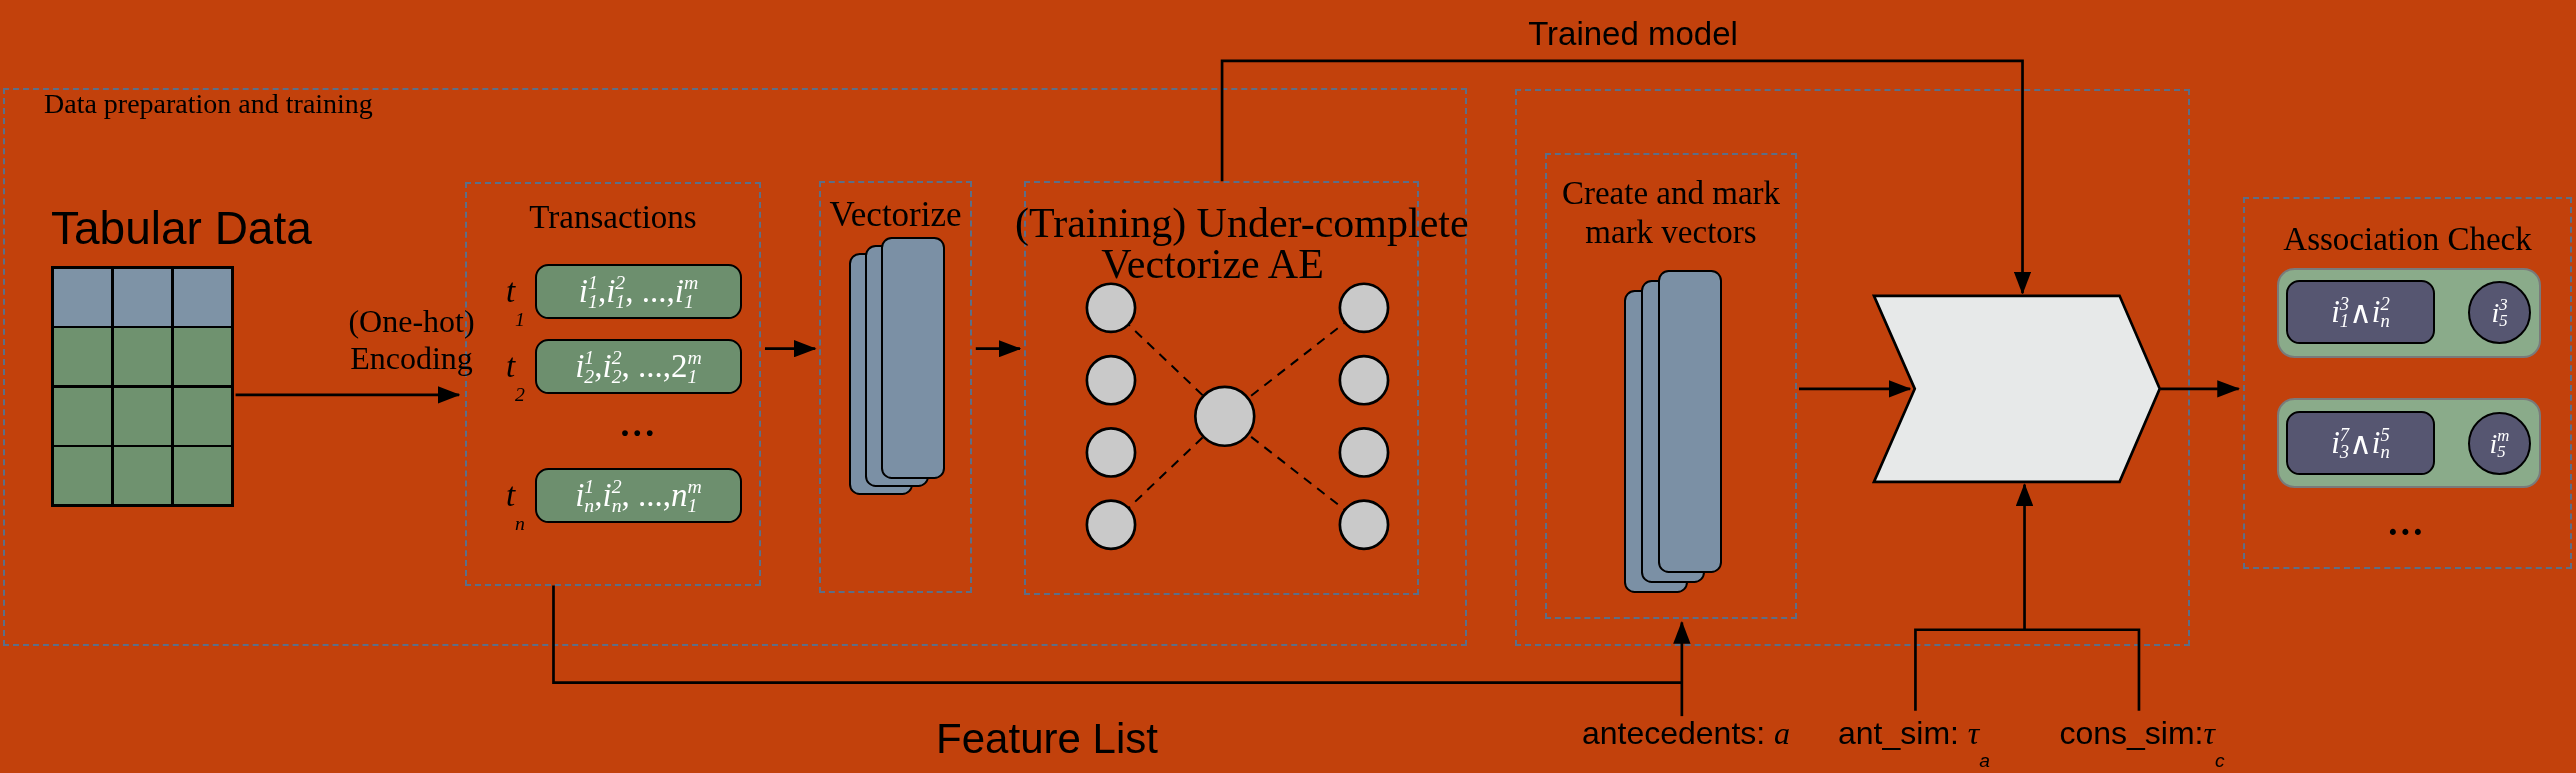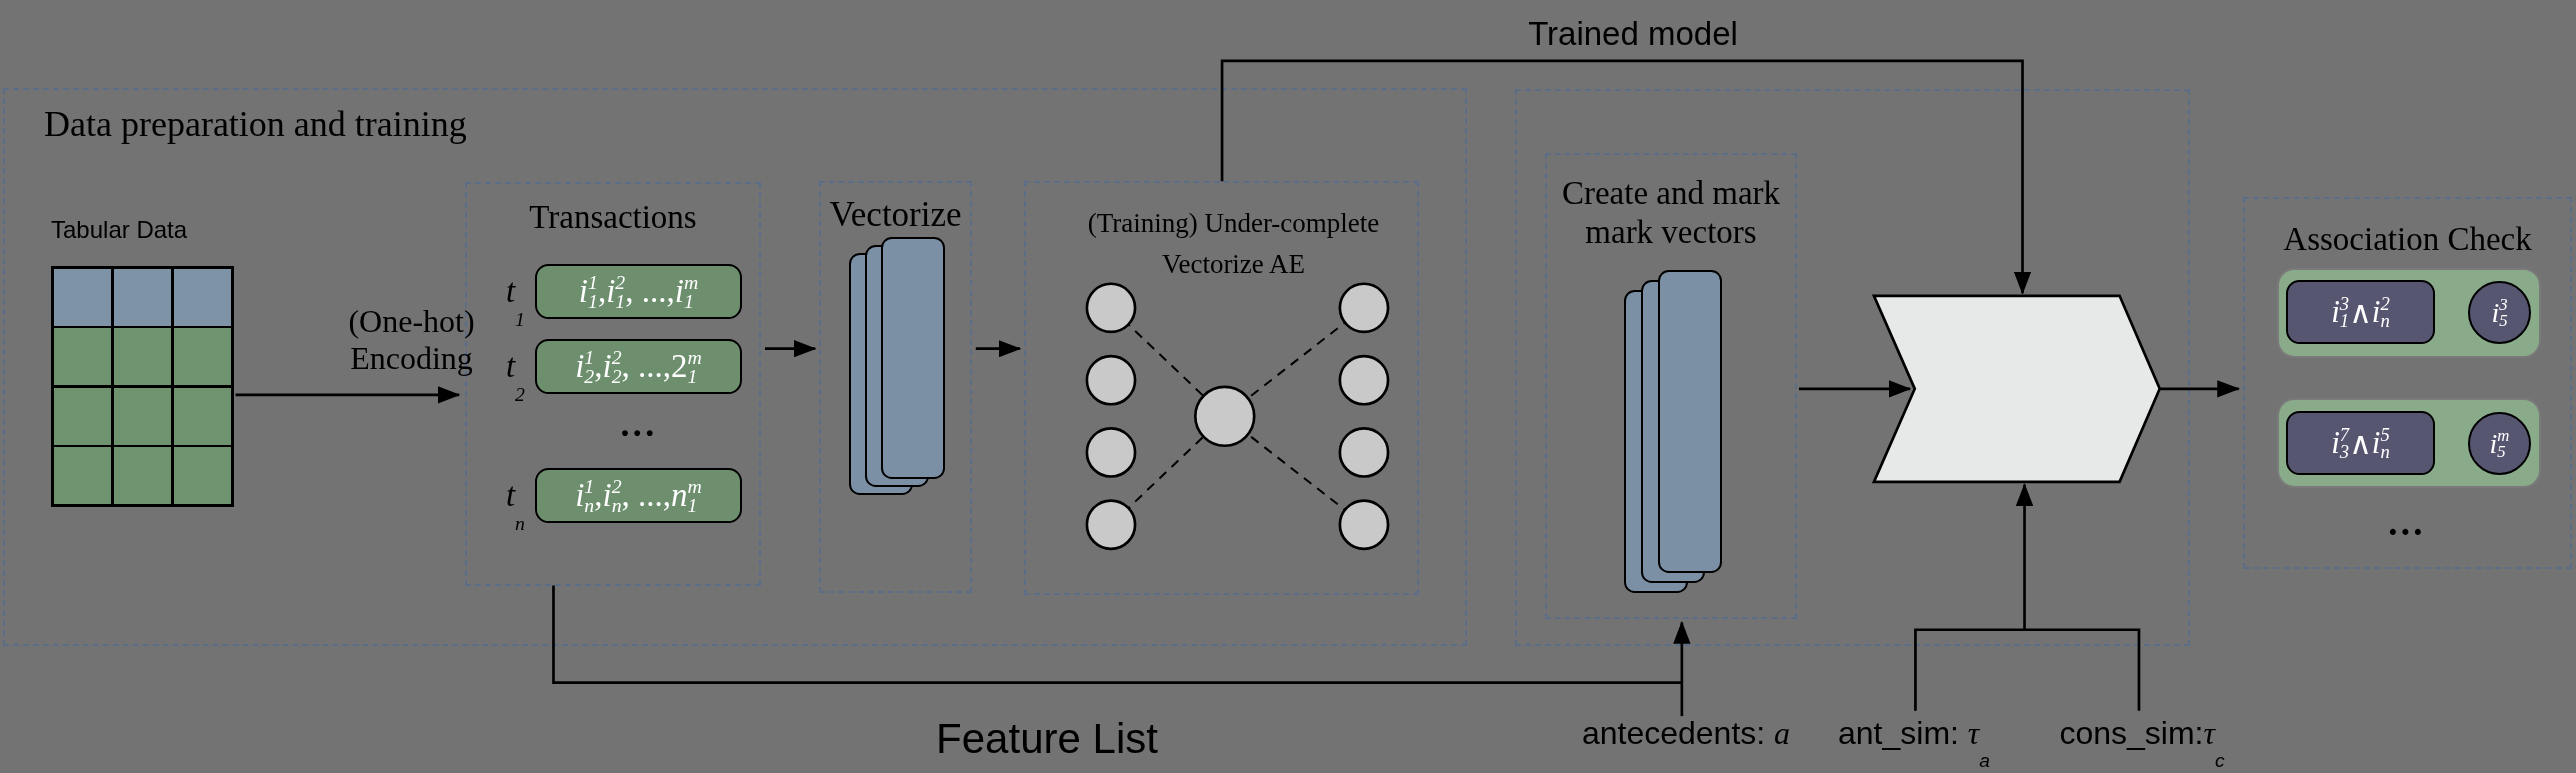--- a/index.html
+++ b/index.html
@@ -1,21 +1,21 @@
 <!DOCTYPE html>
 <html style="--dash: #5c6e87; --pill_green: #6d8f6e; --grid_header: #7e93a6; --grid_body: #6f926f; --stack_blue: #7b90a5; --node_gray: #c9c9c9; --chevron_gray: #e7e9e9; --rule_green: #8aab8a; --rule_dark: #565671;font-size:10.7px"><head>
 <meta charset="utf-8">
 <style>
   :root{
     --serif:"Liberation Serif","DejaVu Serif",serif;
     --sans:"Liberation Sans","DejaVu Sans",sans-serif;
   }
   *{box-sizing:border-box;margin:0;padding:0}
   body{background:#ffffff;font-family:var(--serif)}
-  #canvas{position:relative;width:2576px;height:773px;background:#737373;overflow:hidden}
+  #canvas{position:relative;width:2576px;height:773px;background:#c2410c;overflow:hidden}
   .dashedbox{position:absolute;border:2px dashed var(--dash);background:transparent;z-index:1}
   .lbl{position:absolute;color:#000;white-space:nowrap;z-index:3}
   .serif{font-family:var(--serif)}
   .sans{font-family:var(--sans)}
   .center{text-align:center}
   svg#wires{position:absolute;left:0;top:0;z-index:2;pointer-events:none}
 
   
   #grid{position:absolute;background:#000;padding:2.7px;display:grid;
         grid-template-columns:repeat(3,1fr);grid-auto-rows:1fr;gap:2.7px;z-index:3}
@@ -101,23 +101,23 @@
     </g>
 
     <polygon points="2800,442 3167,442 3227,581 3167,720 2800,720 2861,581" fill="var(--chevron_gray)" stroke="#000" stroke-width="4"></polygon>
 
     <line x1="3636" y1="468" x2="3690" y2="468" stroke="#000" stroke-width="4"></line>
     <line x1="3636" y1="663" x2="3690" y2="663" stroke="#000" stroke-width="4"></line>
   </svg>
 
   <div class="lbl sans center" style="left:1499px;top:14.7px;width:268px;font-size:33px">Trained model</div>
 
-  <div class="lbl serif" style="left:44px;top:103px;font-size:36px">Data preparation and training</div>
-
-  <div class="lbl sans" style="left:51px;top:216px;font-size:24px">Tabular Data</div>
+  <div class="lbl serif" style="left:44px;top:88px;font-size:28px">Data preparation and training</div>
+
+  <div class="lbl sans" style="left:51px;top:201px;font-size:46px">Tabular Data</div>
 
   <div id="grid" style="left:51px;top:266px;width:183px;height:241px">
       <div style="background: var(--grid_header);"></div>
       <div style="background: var(--grid_header);"></div>
       <div style="background: var(--grid_header);"></div>
       <div style="background: var(--grid_body);"></div>
       <div style="background: var(--grid_body);"></div>
       <div style="background: var(--grid_body);"></div>
       <div style="background: var(--grid_body);"></div>
       <div style="background: var(--grid_body);"></div>
@@ -206,21 +206,21 @@
         <span>m</span>
         <span>1</span>
       </span>
     </div>
 
   <div class="lbl serif center" style="left:819px;top:195px;width:153px;font-size:35px">Vectorize</div>
   <div class="sheet" style="left:849px;top:253px;width:64px;height:242px"></div>
   <div class="sheet" style="left:865px;top:245px;width:64px;height:242px"></div>
   <div class="sheet" style="left:881px;top:237px;width:64px;height:242px"></div>
 
-  <div class="lbl serif center" style="left:1036px;top:203px;width:395px;font-size:27px;line-height:41px">
+  <div class="lbl serif center" style="left:1015px;top:203px;width:395px;font-size:42px;line-height:41px">
     <span>(Training) Under-complete</span><br>
     <span>Vectorize AE</span>
   </div>
 
 
   <div class="lbl serif center" style="left:1545px;top:174px;width:252px;font-size:33px;line-height:39px">
     <span>Create and mark</span><br>
     <span>mark vectors</span>
   </div>
   <div class="sheet" style="left:1624px;top:290px;width:64px;height:303px"></div>

